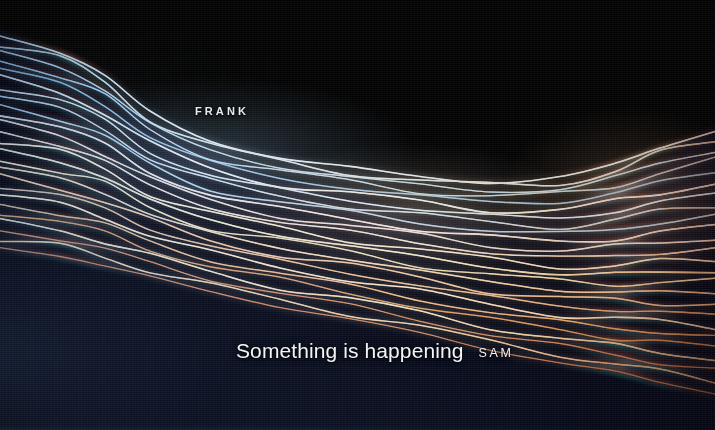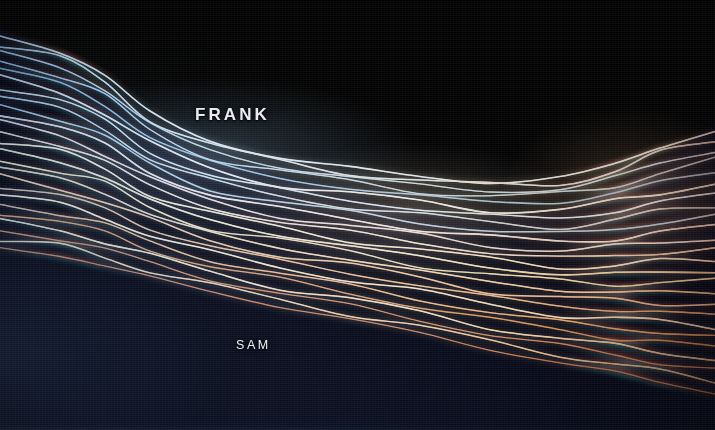--- a/index.html
+++ b/index.html
@@ -39,21 +39,21 @@
     background:radial-gradient(120% 110% at 50% 50%, rgba(0,0,0,0) 52%, rgba(0,0,0,.55) 88%, rgba(0,0,0,.8) 100%);}
 
   
   .grain{position:absolute;inset:0;pointer-events:none;opacity:.055;
     background-image:
       repeating-linear-gradient(0deg, rgba(255,255,255,.9) 0 1px, rgba(0,0,0,0) 1px 2px),
       repeating-linear-gradient(90deg, rgba(255,255,255,.6) 0 1px, rgba(0,0,0,0) 1px 3px);}
 
   
   .speaker-top{position:absolute;left:195px;top:105px;
-    font-size:17px;font-weight:700;letter-spacing:3.1px;
+    font-size:11px;font-weight:700;letter-spacing:3.1px;
     color:#e8ecf2;text-shadow:0 0 6px rgba(0,0,0,.85),0 1px 2px rgba(0,0,0,.9);
     white-space:nowrap;}
 
   .subtitle-row{position:absolute;left:236px;top:339px;display:flex;
     align-items:baseline;gap:15px;white-space:nowrap;}
   .sub-line{font-size:21px;font-weight:400;letter-spacing:.1px;color:#f2f4f7;
     text-shadow:0 1px 3px rgba(0,0,0,.9),0 0 8px rgba(0,0,0,.7);}
   .speaker-inline{font-size:12.5px;font-weight:400;letter-spacing:2.6px;
     color:#eef1f5;text-shadow:0 1px 3px rgba(0,0,0,.9),0 0 7px rgba(0,0,0,.75);
     position:relative;top:-1px;}
@@ -331,16 +331,17 @@
     </svg>
   </div>
 
   <div class="bloom"></div>
   <div class="vignette"></div>
   <div class="grain"></div>
 
   <div class="speaker-top">FRANK</div>
 
   <div class="subtitle-row">
+    <span class="sub-line">Something is happening</span>
     <span class="speaker-inline">SAM</span>
   </div>
 
 </div>
 
 </body></html>

